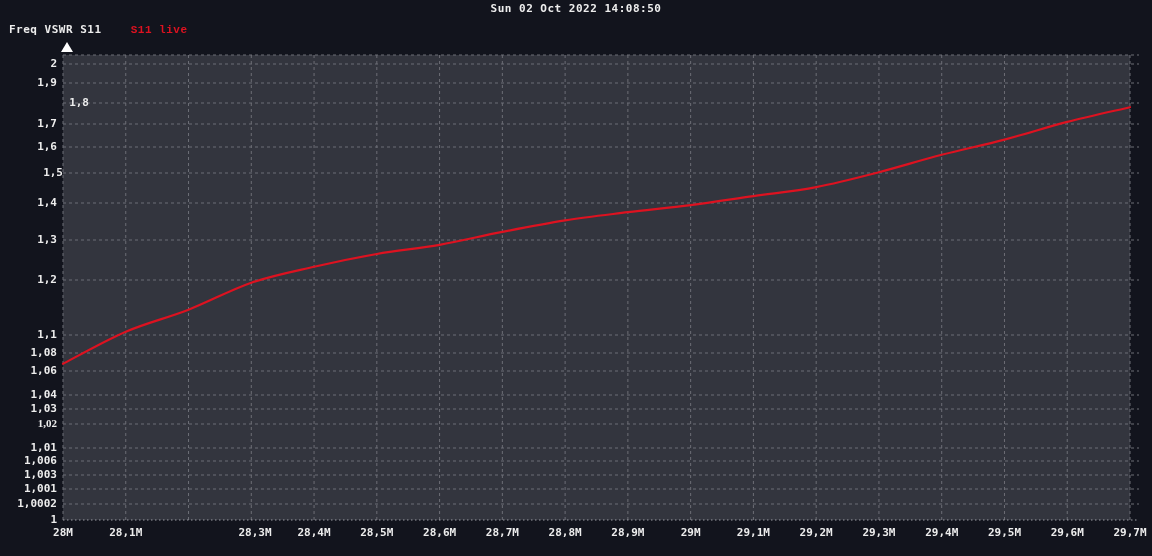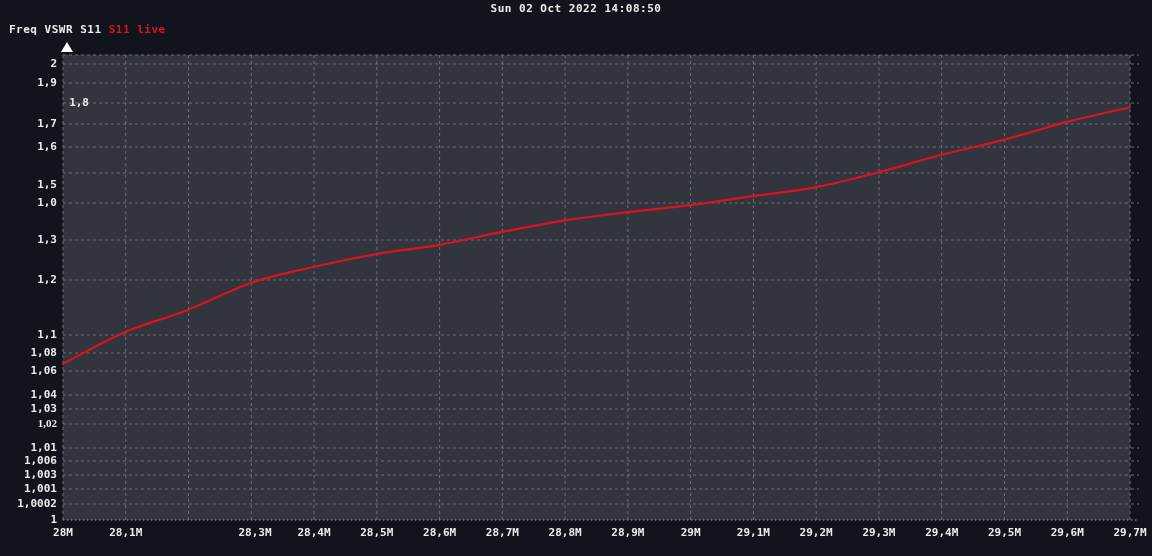--- a/index.html
+++ b/index.html
@@ -10,21 +10,21 @@
   .screen{
     position:relative; width:1152px; height:556px; background:var(--bg);
     font-family:"DejaVu Sans Mono","Liberation Mono",monospace; overflow:hidden;
   }
   .timestamp{
     position:absolute; top:2px; left:0; width:100%; text-align:center;
     color:var(--text); font-size:11px; font-weight:bold; letter-spacing:.5px;
   }
   .legend{position:absolute; top:23px; left:9px; font-size:11px; font-weight:bold; letter-spacing:.5px; white-space:nowrap;}
   .axis-label{color:var(--text);}
-  .trace-label{color:var(--red); margin-left:0;}
+  .trace-label{color:var(--red); margin-left:22px;font-family:Liberation Mono, monospace;}
   .marker-triangle{
     position:absolute; left:61px; top:42px; width:0; height:0;
     border-left:6px solid transparent; border-right:6px solid transparent;
     border-bottom:10px solid #ffffff;
   }
   .plot{position:absolute; left:63px; top:55px; width:1067px; height:465px; background:var(--plotbg);}
   .plot svg{position:absolute; left:0; top:0; overflow:visible; display:block;}
   .ylabel{
     position:absolute; left:0; width:57px; text-align:right; color:var(--text);
     font-size:11px; font-weight:bold; line-height:13px; white-space:nowrap;
@@ -94,22 +94,22 @@
         <path d="M0.0,308.8C10.5,303.4 41.8,285.7 62.8,276.7C83.7,267.7 104.6,262.9 125.5,254.7C146.5,246.5 167.4,234.9 188.3,227.7C209.2,220.6 230.1,216.6 251.1,211.8C272.0,207.0 292.9,202.7 313.8,199.0C334.7,195.3 355.7,193.5 376.6,189.8C397.5,186.1 418.4,180.9 439.4,176.9C460.3,172.8 481.2,168.7 502.1,165.4C523.0,162.1 544.0,159.8 564.9,157.2C585.8,154.7 606.7,152.9 627.6,150.2C648.6,147.5 669.5,144.1 690.4,141.1C711.3,138.1 732.3,136.1 753.2,132.1C774.1,128.1 795.0,122.6 815.9,117.2C836.9,111.8 857.8,105.2 878.7,99.8C899.6,94.4 920.5,90.1 941.5,84.6C962.4,79.2 983.3,72.3 1004.2,66.9C1025.2,61.5 1056.5,54.7 1067.0,52.2" fill="none" stroke="#dd1220" stroke-width="2.2" stroke-linecap="round" stroke-linejoin="round"></path>
       </svg>
   </div>
 
   <div id="y-labels">
       <div class="ylabel" style="top: 57px;">2</div>
       <div class="ylabel" style="top: 76px;">1,9</div>
       <div class="ylabel" style="top: 96px; padding-left: 32px;">1,8</div>
       <div class="ylabel" style="top: 117px;">1,7</div>
       <div class="ylabel" style="top: 140px;">1,6</div>
-      <div class="ylabel" style="top: 178px;">1,5</div>
-      <div class="ylabel" style="top: 196px;">1,0</div>
+      <div class="ylabel" style="top: 166px; padding-left: 6px;">1,5</div>
+      <div class="ylabel" style="top: 196px;">1,4</div>
       <div class="ylabel" style="top: 233px;">1,3</div>
       <div class="ylabel" style="top: 273px;">1,2</div>
       <div class="ylabel" style="top: 328px;">1,1</div>
       <div class="ylabel" style="top: 346px;">1,08</div>
       <div class="ylabel" style="top: 364px;">1,06</div>
       <div class="ylabel" style="top: 388px;">1,04</div>
       <div class="ylabel" style="top: 402px;">1,03</div>
       <div class="ylabel" style="top: 417px; font-family: Liberation Serif, serif;">1,02</div>
       <div class="ylabel" style="top: 441px;">1,01</div>
       <div class="ylabel" style="top: 454px;">1,006</div>

